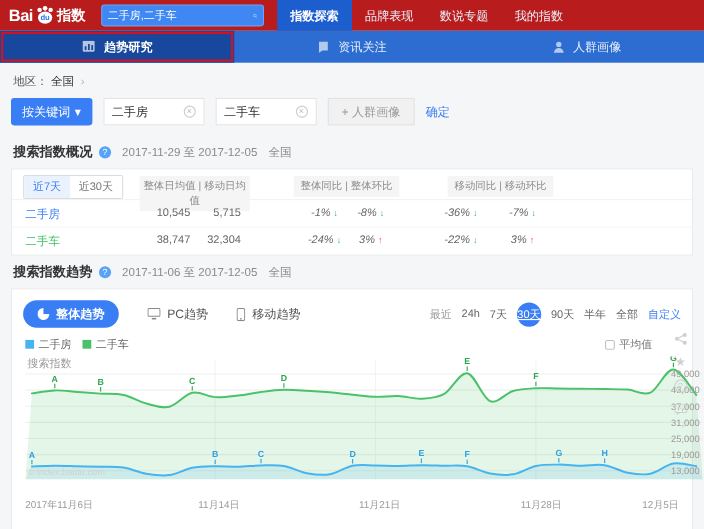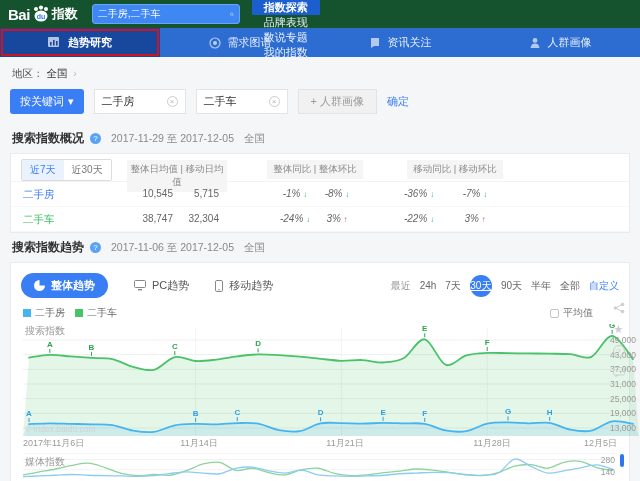--- a/index.html
+++ b/index.html
@@ -1,27 +1,27 @@
 <!DOCTYPE html>
 <html><head>
 <meta charset="utf-8">
 <style>
   *{margin:0;padding:0;box-sizing:border-box;}
   html,body{width:640px;height:481px;overflow:hidden;background:#f5f6f8;
     font-family:"Liberation Sans","DejaVu Sans",sans-serif;}
-  .hdr{height:28px;background:#14532d;display:flex;align-items:center;padding-left:8px;}
+  .hdr{height:28px;background:#b91c1c;display:flex;align-items:center;padding-left:8px;}
   .logo{display:flex;align-items:center;color:#fff;font-weight:bold;font-size:15px;}
   .logo .bai{letter-spacing:-.5px;}
   .logo svg{margin:0 1px;}
   .logo .sfx{font-size:13px;}
   .srch{margin-left:14px;width:148px;height:20px;background:#3f87f2;border:1px solid #6ba3f5;border-radius:3px;
     display:flex;align-items:center;padding:0 5px;}
   .srch input{flex:1;border:0;background:transparent;color:#fff;font-size:10px;outline:none;
     font-family:"Liberation Sans","DejaVu Sans",sans-serif;}
-  .topnav{display:flex;margin-left:12px;height:28px;flex-direction:column;}
+  .topnav{display:flex;margin-left:12px;height:28px;}
   .topnav .tn{color:#eaf1fd;font-size:11px;padding:0 12px;display:flex;align-items:center;cursor:pointer;}
   .topnav .tn.on{background:#1d5ecf;color:#fff;font-weight:bold;}
   .subnav{height:29px;background:#2d6dd2;display:flex;}
   .subnav .sn{flex:1;display:flex;align-items:center;justify-content:center;color:#e7eefb;font-size:11px;gap:7px;position:relative;cursor:pointer;}
   .subnav .sn.on{background:#17489e;color:#fff;font-weight:bold;}
   .redbox{position:absolute;left:1px;top:1px;right:1px;bottom:1px;border:2px solid #cf1322;pointer-events:none;}
   .snicon{opacity:.8;display:flex;}
   .content{padding:6px 10px 0 10px;}
   .regionrow{font-size:10.5px;color:#555;padding:4px 2px 8px 2px;}
   .regionrow b{color:#333;font-weight:normal;}
@@ -70,21 +70,21 @@
   .ranges .rp.on{background:#3a7ef5;color:#fff;width:22px;height:22px;border-radius:50%;display:flex;align-items:center;justify-content:center;text-decoration:underline;}
   .ranges .custom{color:#3a7ef5;}
   .legrow{display:flex;align-items:center;padding:0 10px 4px 12px;font-size:10px;color:#666;}
   .leg{display:flex;align-items:center;gap:4px;margin-right:10px;}
   .sq{width:8px;height:8px;display:inline-block;}
   .avg{margin-left:auto;display:flex;align-items:center;gap:4px;margin-right:26px;color:#777;}
   .cb{width:9px;height:9px;border:1px solid #c2c2c2;border-radius:2px;background:#fff;cursor:pointer;}
   .chartwrap{position:relative;margin:0 12px;height:112px;}
   .ctitle{position:absolute;left:2px;top:0px;font-size:10px;color:#9a9a9a;z-index:3;}
   .wmark{position:absolute;left:2px;bottom:2px;font-size:8.5px;color:#d2d2d2;z-index:3;}
-  .xlabels{position:relative;height:13px;margin:0 12px;font-size:9px;color:#9a9a9a;}
+  .xlabels{position:relative;height:13px;margin:16px 12px;font-size:9px;color:#9a9a9a;}
   .xl{position:absolute;top:1px;}
   .xl.mid{transform:translateX(-50%);}
   .xl.last{right:0;}
   .mediawrap{position:relative;margin:4px 12px 0 12px;height:28px;border-top:1px solid #f4f4f4;}
   .mtitle{position:absolute;left:2px;top:1px;font-size:10px;color:#9a9a9a;z-index:3;}
   .mtick{position:absolute;right:2px;font-size:8.5px;color:#999;z-index:3;}
   .mt1{top:1px;} .mt2{top:13px;}
   .scrollthumb{position:absolute;right:-7px;top:0px;width:4px;height:13px;background:#2e78ef;border-radius:2px;}
   .toolcol{position:absolute;right:4px;top:38px;display:flex;flex-direction:column;gap:9px;align-items:center;color:#cfcfcf;z-index:5;}
   .toolcol .ti{width:13px;height:13px;display:flex;align-items:center;justify-content:center;font-size:11px;cursor:pointer;}
@@ -126,29 +126,20 @@
     <span class="snicon">
       <svg width="13" height="12" viewBox="0 0 13 12">
           <rect x="0" y="0" width="11" height="10" rx="1" fill="rgba(255,255,255,.85)"></rect>
           <rect x="2" y="5" width="1.6" height="3.5" fill="#17489e"></rect>
           <rect x="5" y="3" width="1.6" height="5.5" fill="#17489e"></rect>
           <rect x="8" y="4" width="1.6" height="4.5" fill="#17489e"></rect>
         </svg>
     </span>
     <span>趋势研究</span>
     <span class="redbox"></span>
-  </div>
-  <div class="sn">
-    <span class="snicon">
-      <svg width="12" height="12" viewBox="0 0 12 12">
-          <circle cx="6" cy="6" r="5" fill="none" stroke="rgba(255,255,255,.8)" stroke-width="1.2"></circle>
-          <circle cx="6" cy="6" r="2" fill="rgba(255,255,255,.85)"></circle>
-        </svg>
-    </span>
-    <span>需求图谱</span>
   </div>
   <div class="sn">
     <span class="snicon">
       <svg width="12" height="12" viewBox="0 0 12 12">
           <path d="M2 1h8v8H5L2 11z" fill="rgba(255,255,255,.8)"></path>
         </svg>
     </span>
     <span>资讯关注</span>
   </div>
   <div class="sn">

